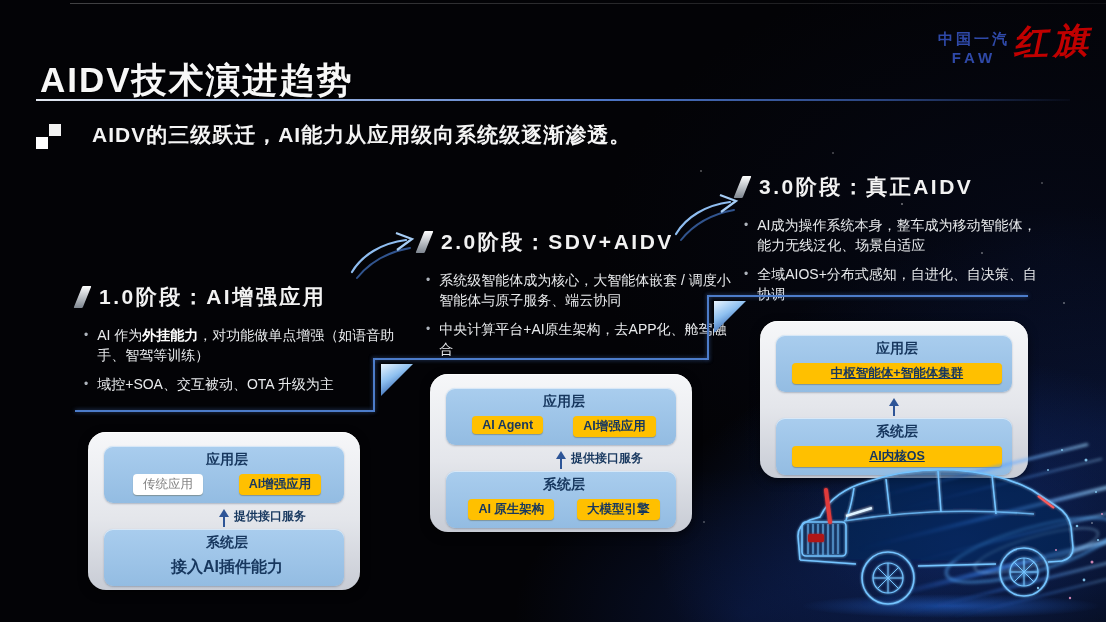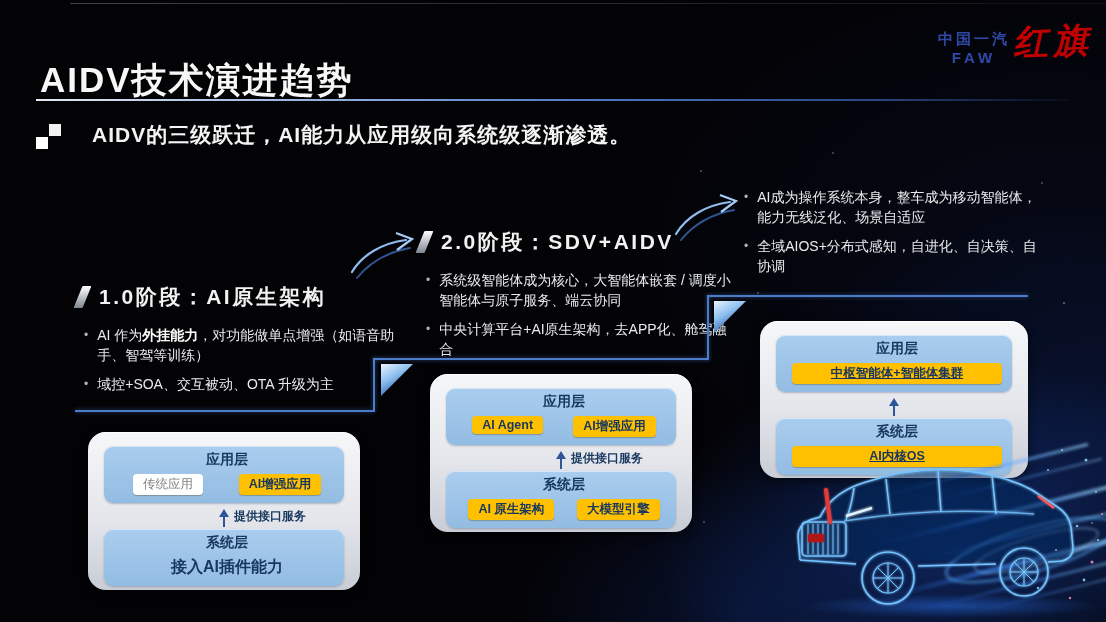--- a/index.html
+++ b/index.html
@@ -113,21 +113,21 @@
 
   <div class="subtitle-icon">
     <span class="sq1"></span>
     <span class="sq2"></span>
   </div>
   <div class="subtitle">AIDV的三级跃迁，AI能力从应用级向系统级逐渐渗透。</div>
 
   <section class="stage stage1">
     <div class="stage-title-row">
       <span class="slash"></span>
-      <h2 class="stage-title">1.0阶段：AI原生架构</h2>
+      <h2 class="stage-title">1.0阶段：AI增强应用</h2>
     </div>
     <ul class="bullets">
         <li>
           <span class="dot">•</span>
           <span class="btxt"><span>AI 作为</span><strong>外挂能力</strong><span>，对功能做单点增强（如语音助手、智驾等训练）</span></span>
         </li>
         <li>
           <span class="dot">•</span>
           <span class="btxt"><span>域控+SOA、交互被动、OTA 升级为主</span></span>
         </li>
@@ -145,20 +145,24 @@
           <span class="btxt"><span>系统级智能体成为核心，大智能体嵌套 / 调度小智能体与原子服务、端云协同</span></span>
         </li>
         <li>
           <span class="dot">•</span>
           <span class="btxt"><span>中央计算平台+AI原生架构，去APP化、舱驾融合</span></span>
         </li>
       </ul>
   </section>
 
   <section class="stage stage3">
+    <div class="stage-title-row">
+      <span class="slash"></span>
+      <h2 class="stage-title">3.0阶段：真正AIDV</h2>
+    </div>
     <ul class="bullets">
         <li>
           <span class="dot">•</span>
           <span class="btxt"><span>AI成为操作系统本身，整车成为移动智能体，能力无线泛化、场景自适应</span></span>
         </li>
         <li>
           <span class="dot">•</span>
           <span class="btxt"><span>全域AIOS+分布式感知，自进化、自决策、自协调</span></span>
         </li>
       </ul>

